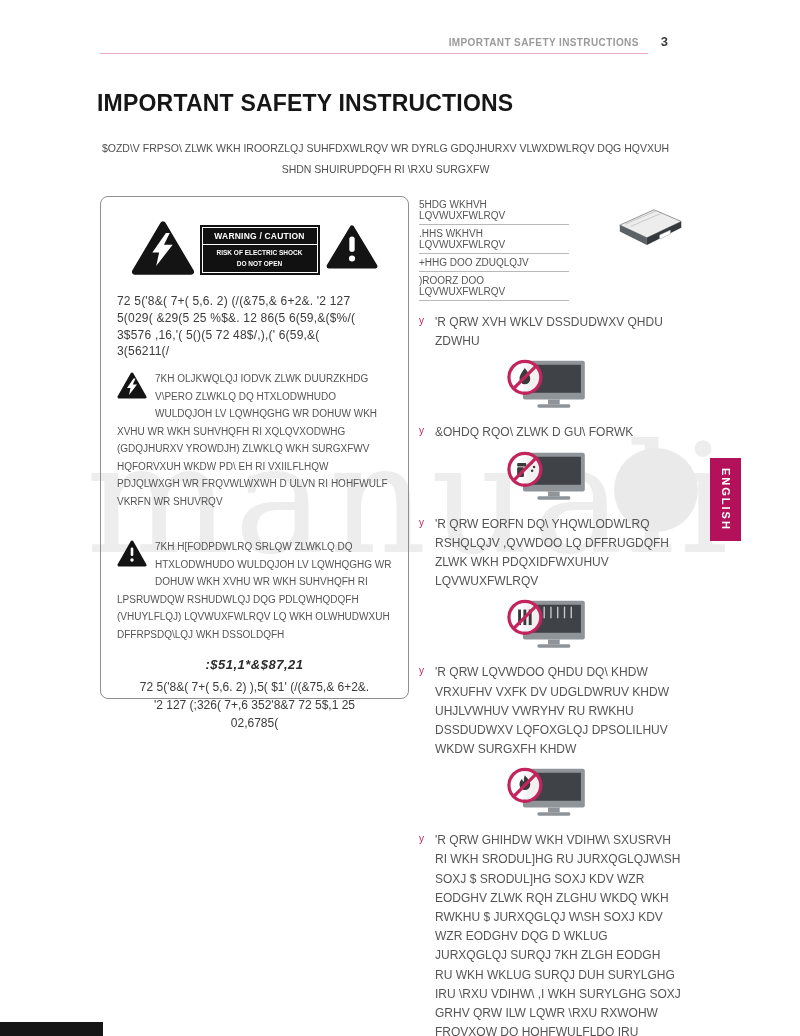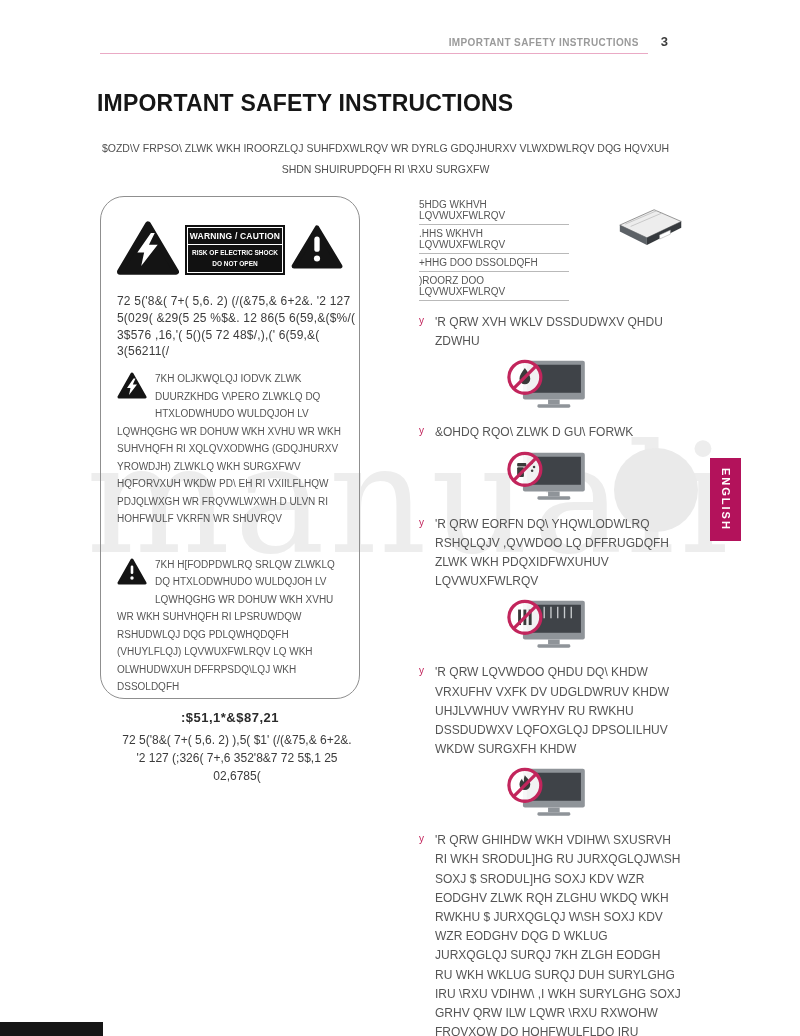--- a/index.html
+++ b/index.html
@@ -19,34 +19,34 @@
   .header-page{font-size:13px;font-weight:bold;color:#3c3c3c;}
   .header-line{position:absolute;top:53px;left:100px;width:548px;height:1px;
                background:var(--header-line,#eaaac5);z-index:2;}
 
   .page-title{position:absolute;top:90px;left:97px;font-size:23px;font-weight:bold;color:#161616;
               letter-spacing:.2px;z-index:1;}
   .intro{position:absolute;top:138px;left:98px;width:575px;font-size:10.5px;color:#4f4f4f;
          line-height:2.0;z-index:1;text-align:center;}
 
   
-  .warning-box{position:absolute;top:196px;left:100px;width:260px;height:503px;box-sizing:border-box;
-               border:1.5px solid #8f8f8f;border-radius:24px;padding:22px 16px 0 16px;z-index:1;}
+  .warning-box{position:absolute;top:196px;left:100px;width:309px;height:503px;box-sizing:border-box;
+               border:1.5px solid #8f8f8f;border-radius:8px;padding:22px 16px 0 16px;z-index:1;}
   .graphic-row{display:flex;align-items:center;justify-content:center;gap:6px;height:62px;}
   .wc-box{width:116px;background:#111;border:2px solid #111;box-shadow:inset 0 0 0 1px #fff;
           color:#fff;text-align:center;}
   .wc-title{font-size:8.5px;font-weight:bold;padding:4px 2px 3px;border-bottom:1px solid #fff;
             letter-spacing:.2px;}
   .wc-sub{font-size:6.5px;font-weight:bold;line-height:1.55;padding:3px 0 4px;}
   .caps1{margin-top:12px;width:244px;font-size:12px;color:#3b3b3b;line-height:1.4;letter-spacing:.2px;}
   .icon-para{margin-top:10px;font-size:10px;color:#555;line-height:1.75;}
   .icon-para + .icon-para{margin-top:28px;}
   .icon-para .tri{float:left;margin:2px 8px 2px 0;}
   .wc-heading{margin-top:14px;text-align:center;font-size:13px;font-weight:bold;color:#2b2b2b;
-              letter-spacing:.5px;}
+              letter-spacing:.5px;font-style:italic;}
   .caps2{margin:6px auto 0;width:240px;text-align:center;font-size:12px;color:#3b3b3b;line-height:1.5;}
 
   
   .right-col{position:absolute;top:196px;left:419px;width:262px;z-index:1;}
   .instructions{width:150px;}
   .instr-item{font-size:10px;color:#555;padding:3px 0;border-bottom:1px solid #b9b9b9;}
   .book-wrap{position:absolute;left:188px;top:2px;}
   .bullet-list{margin-top:12px;}
   .bullet{display:flex;gap:8px;margin-top:8px;}
   .bullet-marker{color:var(--accent,#c2255c);font-size:10px;line-height:1.6;width:8px;flex:none;}
@@ -126,21 +126,21 @@
     </div>
 
     <div class="wc-heading">:$51,1*&amp;$87,21</div>
     <div class="caps2">72 5('8&amp;( 7+( 5,6. 2) ),5( $1' (/(&amp;75,&amp; 6+2&amp;. '2 127 (;326( 7+,6 352'8&amp;7 72 5$,1 25 02,6785(</div>
   </div>
 
   <div class="right-col">
     <div class="instructions">
       <div class="instr-item">5HDG WKHVH LQVWUXFWLRQV</div>
       <div class="instr-item">.HHS WKHVH LQVWUXFWLRQV</div>
-      <div class="instr-item">+HHG DOO DSSOLDQFH</div>
+      <div class="instr-item">+HHG DOO ZDUQLQJV</div>
       <div class="instr-item">)ROORZ DOO LQVWUXFWLRQV</div>
     </div>
     <span class="book-wrap">
       <svg width="78" height="56" viewBox="0 0 86 62">
         <polygon points="14,30 52,13 82,26 44,44" fill="#ededed" stroke="#8d8d8d" stroke-width="1"></polygon>
         <polyline points="20,29 55,14" stroke="#c4c4c4" fill="none"></polyline>
         <polyline points="26,31.5 61,16.5" stroke="#c4c4c4" fill="none"></polyline>
         <polygon points="14,30 14,37 44,52 44,44" fill="#5c6166"></polygon>
         <polygon points="82,26 82,33 44,52 44,44" fill="#35393d"></polygon>
         <polygon points="58,41 70,35.5 70,40 58,45.5" fill="#fff" stroke="#999" stroke-width="0.5"></polygon>

